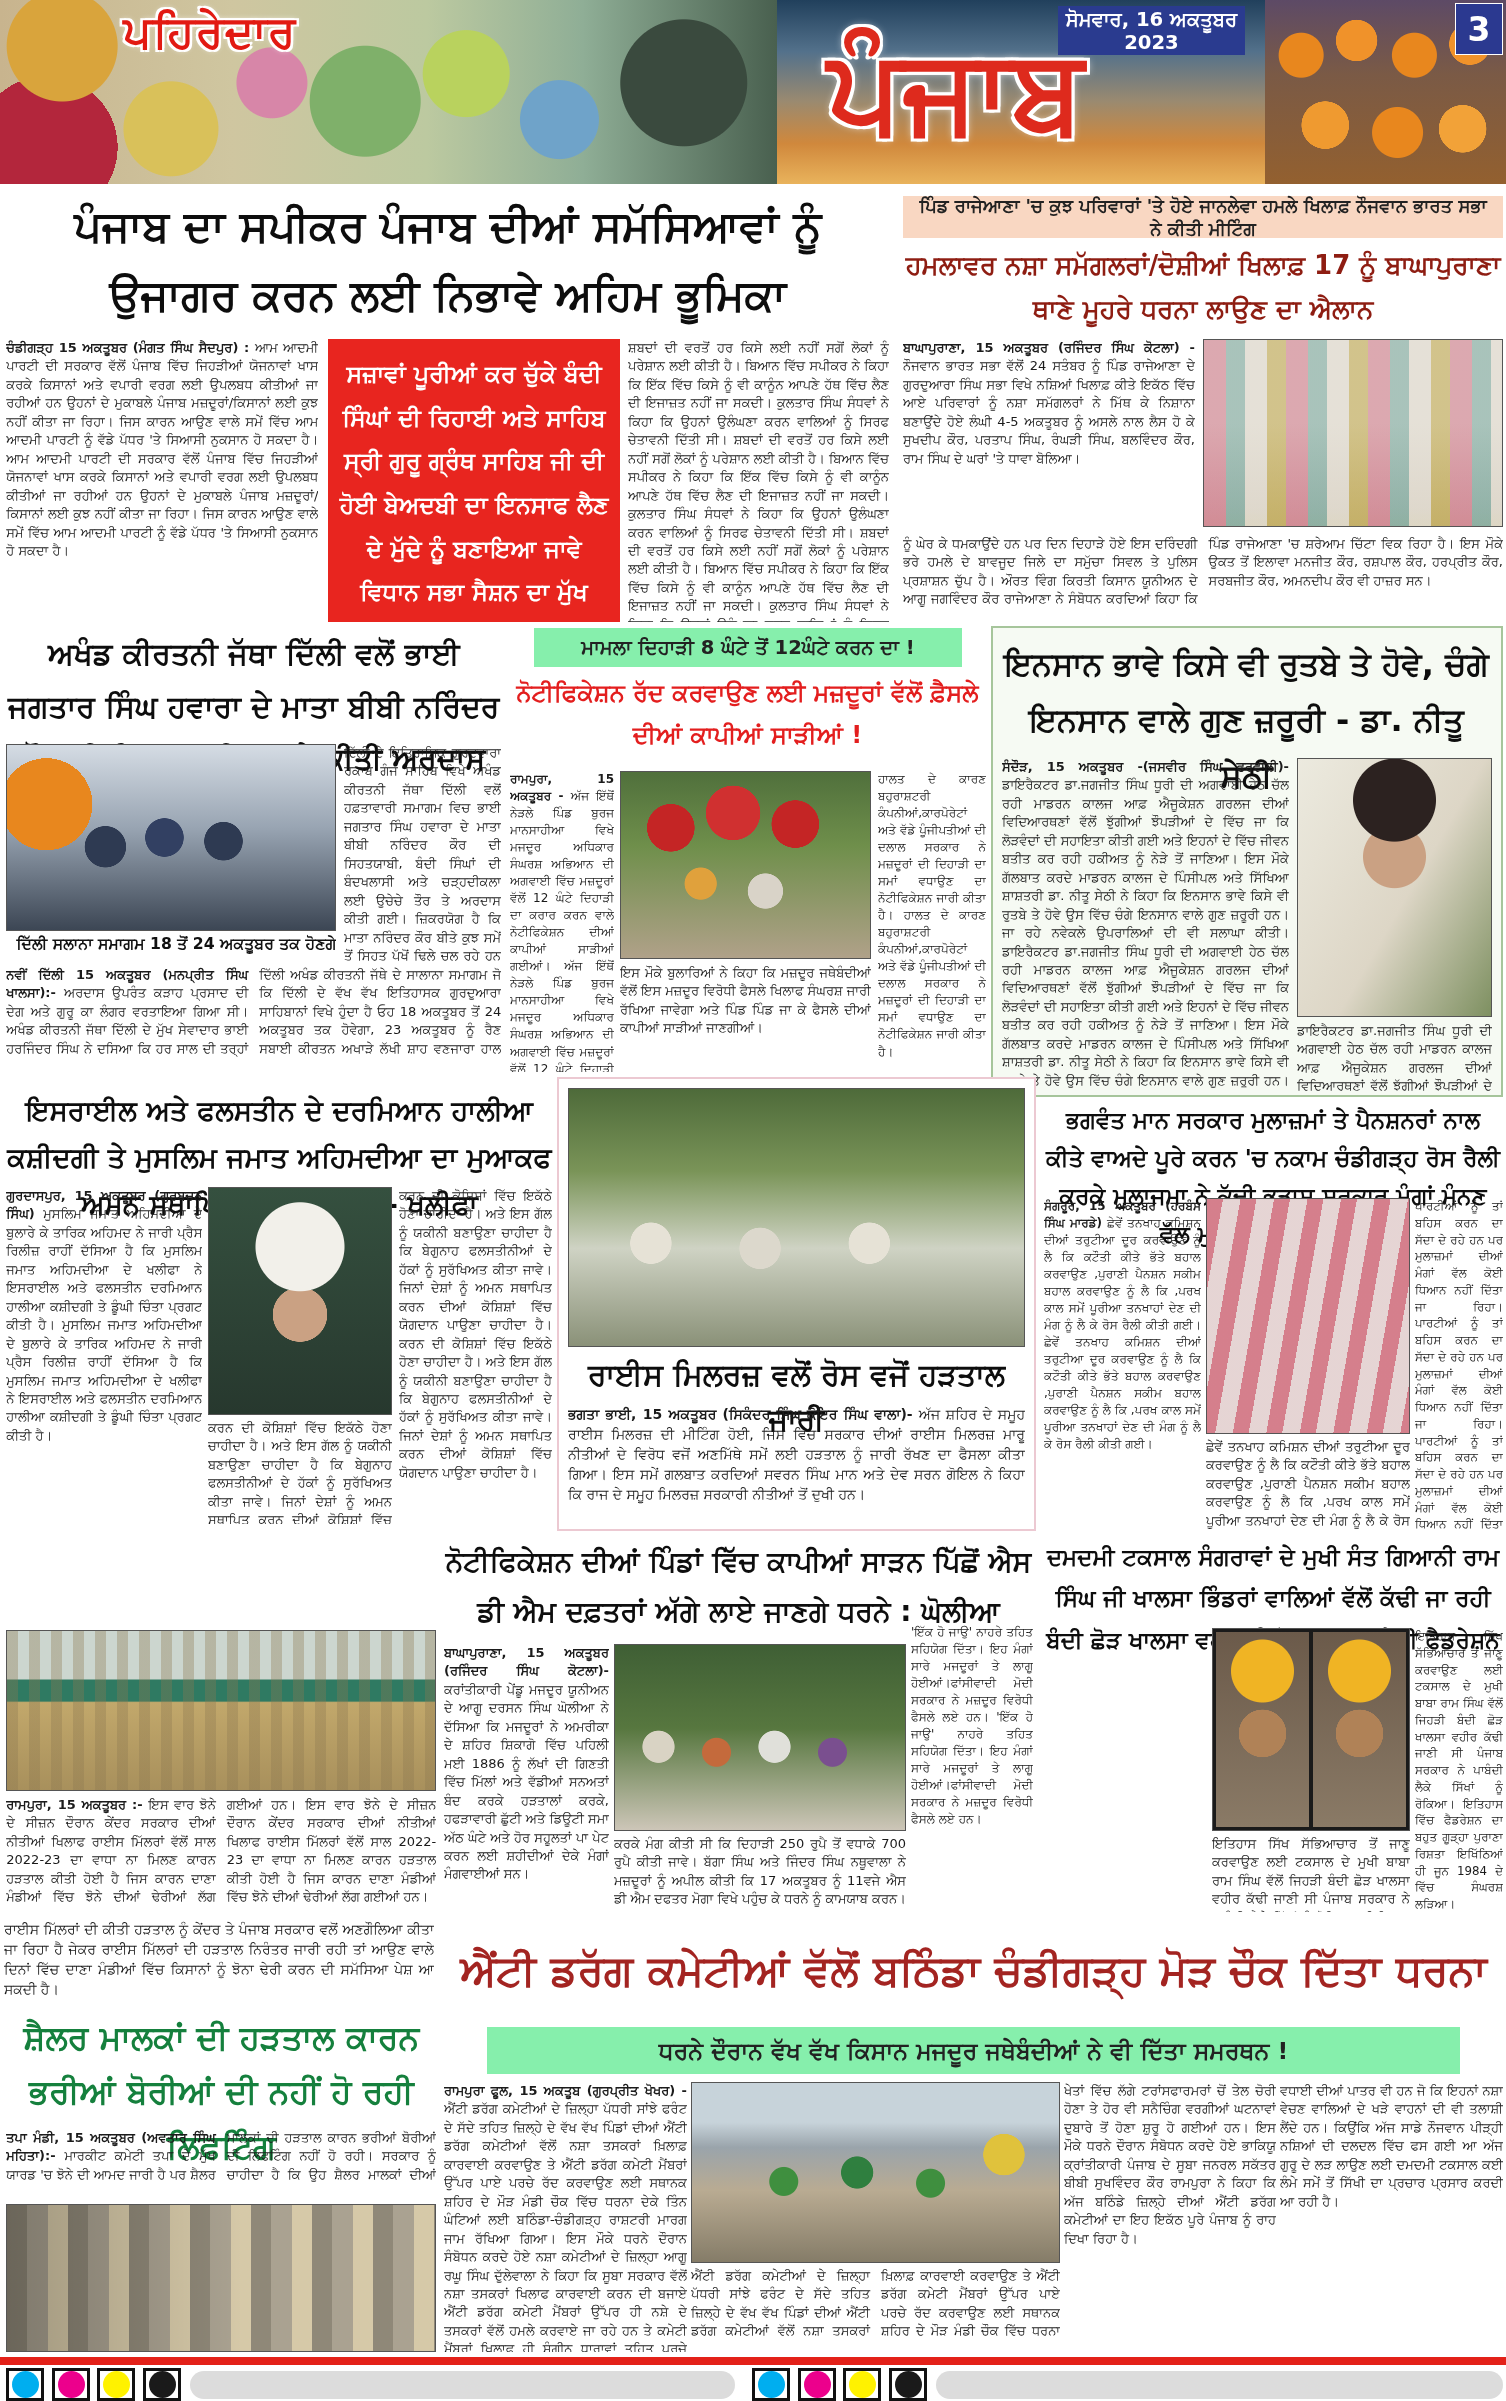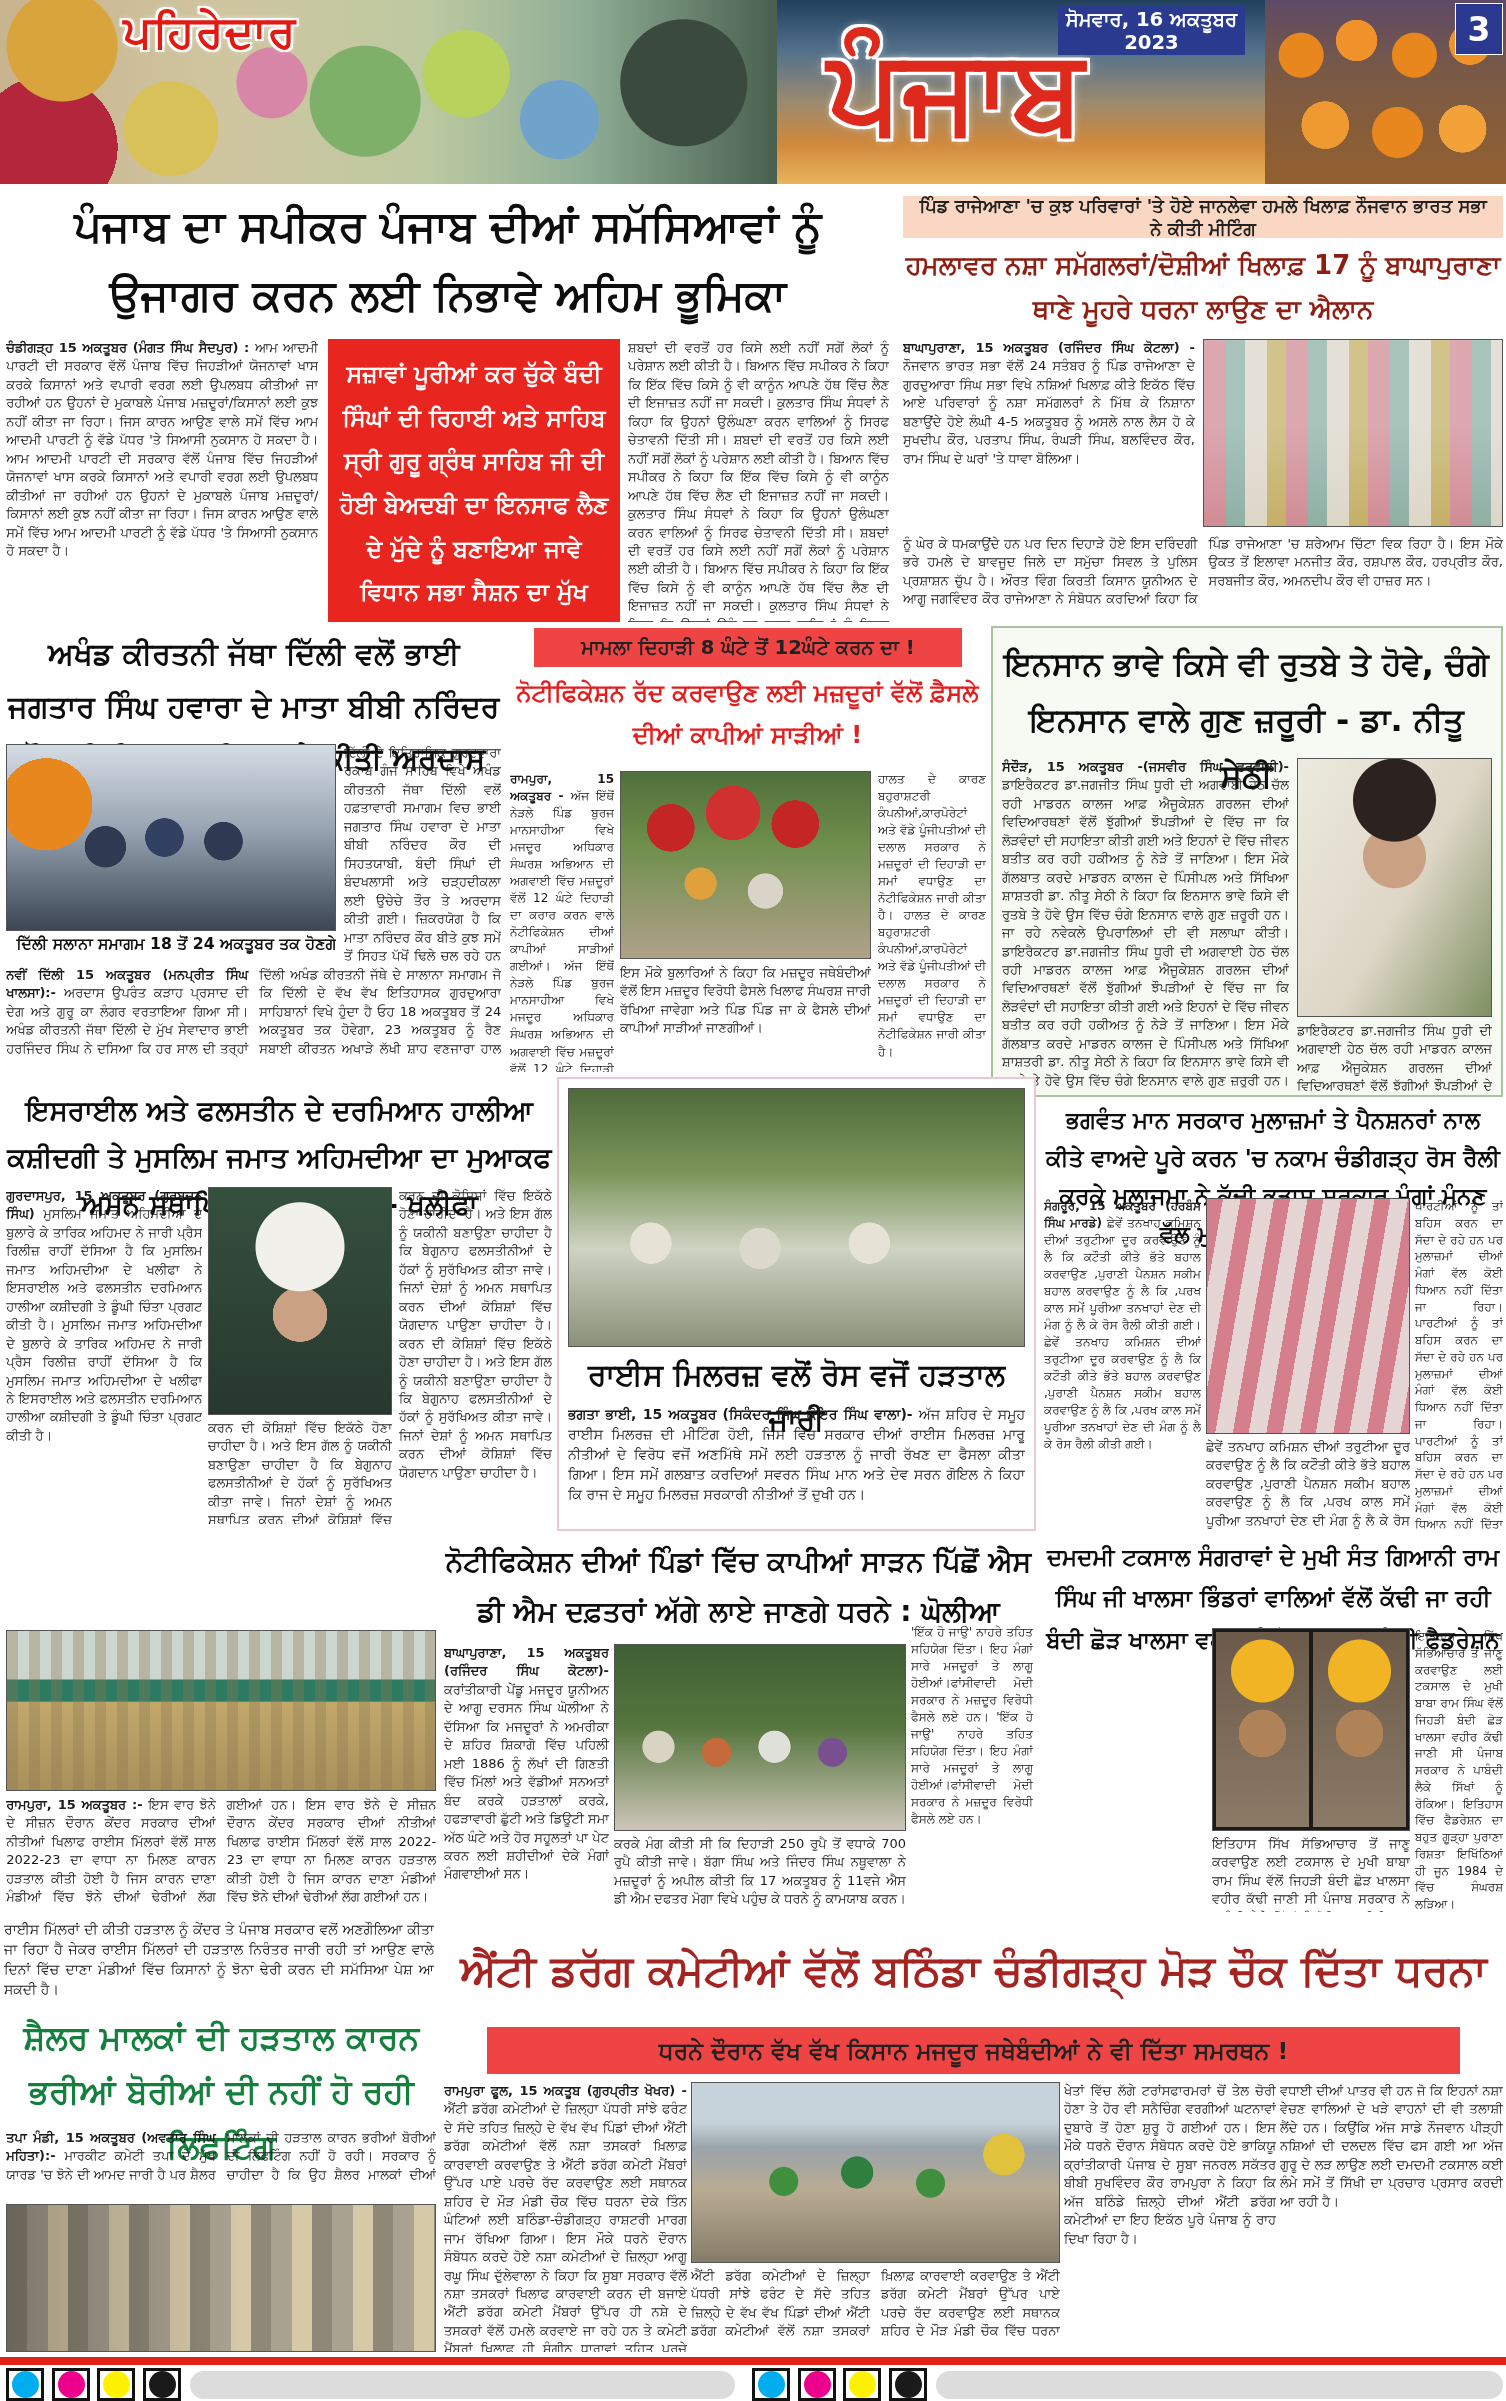--- a/index.html
+++ b/index.html
@@ -35,21 +35,21 @@
       radial-gradient(circle at 55% 72%,#e8871e 0 25px,transparent 26px),
       radial-gradient(circle at 82% 70%,#f2a238 0 23.6px,transparent 24px),
       linear-gradient(180deg,#5d4a66 0%,#7a5a46 40%,#93602f 100%);}
   
   .hl{font-weight:bold;color:#0d0d0d;text-align:center;}
   .hl-darkred{font-weight:bold;color:#8e1d12;text-align:center;}
   .hl-red{font-weight:bold;color:#e31e1e;text-align:center;}
   .hl-blue{font-weight:bold;color:#15803d;text-align:center;}
   .kicker{background:#f9d7c2;font-weight:bold;color:#222;text-align:center;
       display:flex;align-items:center;justify-content:center;}
-  .kicker-cream{background:#ef4444;font-weight:bold;color:#222;text-align:center;
+  .kicker-cream{background:#86efac;font-weight:bold;color:#222;text-align:center;
       display:flex;align-items:center;justify-content:center;}
   .box-red{background:#e8251f;color:#fff;font-weight:bold;text-align:center;
       font-size:23.6px;line-height:1.85;padding:14px 11px;}
   .bodytxt{font-size:13px;line-height:1.42;text-align:justify;overflow:hidden;color:#1b1b1b;}
   .bodytxt b{font-weight:bold;}
   .cols2{column-count:2;column-gap:11px;}
   .cap{font-weight:bold;text-align:right;font-size:15.7px;color:#111;overflow:hidden;}
   .greenbox{border:2.4px solid #a6c59b;background:#f6faf3;}
   .pinkbox{border:2.4px solid #ecc9d2;background:#ffffff;}
   .photo{border:0.8px solid #555;overflow:hidden;}

